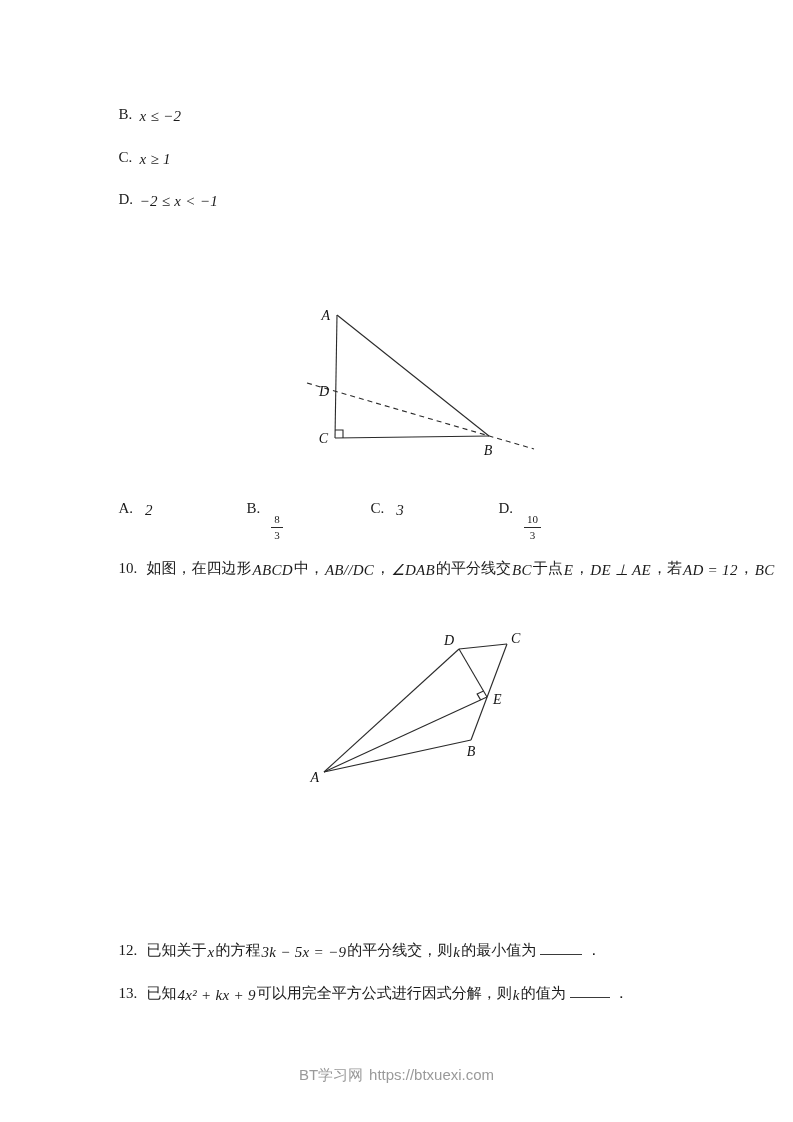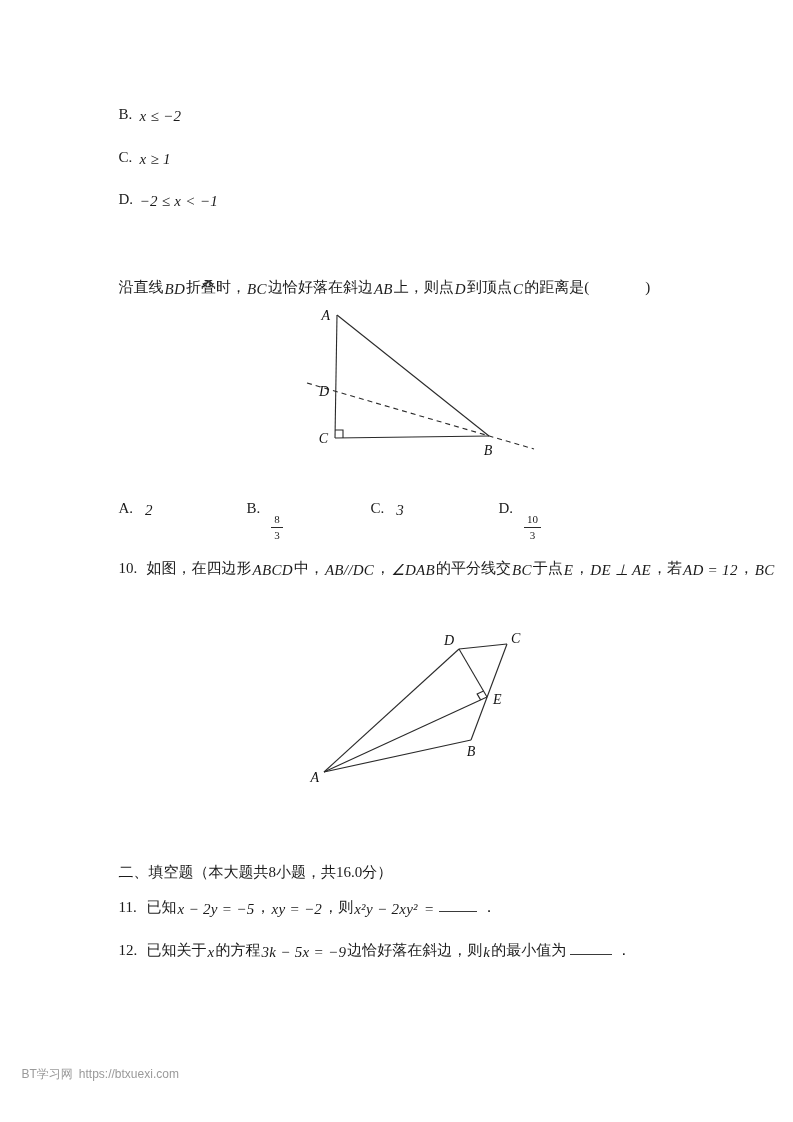--- a/index.html
+++ b/index.html
@@ -22,42 +22,39 @@
   .fn { border-bottom:1px solid #2a2a2a; padding:0 3px 1px; }
   .fd { padding-top:1px; }
   .opt-row { position:absolute; left:100px; right:56px; height:34px; }
   .opt { position:absolute; top:0; white-space:nowrap; }
   .opt .lab { margin-right:11px; }
   .o1{left:0} .o2{left:128px} .o3{left:252px} .o4{left:380px}
   .figure { position:absolute; }
   .figure svg { display:block; }
   .figure svg line, .figure svg polyline { stroke:#2a2a2a; stroke-width:1.1; fill:none; }
   .figure svg text { font-family:"Liberation Serif", serif; font-style:italic; font-size:14px; fill:#111; }
-  .footer { position:absolute; left:0; right:0; top:1066px; 
-            color:#9a9a9a; font-size:12px; font-family:"Liberation Sans", sans-serif; }
+  .footer { position:absolute; left:0; right:0; top:1066px; text-align:center;
+            color:#9a9a9a; font-size:15px; font-family:"Liberation Sans", sans-serif; }
   .footer span { margin:0 3px; }
 </style>
 </head>
 <body>
 
 <div class="page">
 
   <div class="line" style="top:104px">
     <span class="num-sm">B.</span><span><span class="math">x ≤ −2</span></span>
   </div>
   <div class="line" style="top:147px">
     <span class="num-sm">C.</span><span><span class="math">x ≥ 1</span></span>
   </div>
   <div class="line" style="top:189px">
     <span class="num-sm">D.</span><span><span class="math">−2 ≤ x &lt; −1</span></span>
   </div>
 
-  <div class="line" style="top:277px">
-    <span><span class="cn">沿直线</span><span class="math">BD</span><span class="cn">折叠时，</span><span class="math">BC</span><span class="cn">边恰好落在斜边</span><span class="math">AB</span><span class="cn">上，则点</span><span class="math">D</span><span class="cn">到顶点</span><span class="math">C</span><span class="cn">的距离是(</span><span class="spacer" style="width: 56px;"></span><span class="cn">)</span></span>
-  </div>
 
   <div class="figure" style="left:282px; top:302px;">
     <svg width="240" height="162" viewBox="0 0 240 162">
       <line x1="36" y1="13" x2="34" y2="136"></line>
       <line x1="34" y1="136" x2="188" y2="134"></line>
       <line x1="36" y1="13" x2="188" y2="134"></line>
       <polyline points="34,128 42,128 42,136"></polyline>
       <line x1="6" y1="81" x2="233" y2="147" stroke-dasharray="5,4"></line>
       <text x="29" y="18" text-anchor="end">A</text>
       <text x="28" y="94" text-anchor="end">D</text>
@@ -94,28 +91,25 @@
       <polyline points="173.6,69.9 170.1,63.9 176.5,61"></polyline>
       <text x="12" y="152" text-anchor="end">A</text>
       <text x="164" y="126" text-anchor="middle">B</text>
       <text x="204" y="13" text-anchor="start">C</text>
       <text x="147" y="15" text-anchor="end">D</text>
       <text x="186" y="74" text-anchor="start">E</text>
     </svg>
   </div>
 
 
-  <div class="line" style="top:862px">
-    <span>二、填空题（本大题共8小题，共16.0分）</span>
+
+  <div class="line" style="top:940px">
+    <span class="num">12.</span><span><span class="cn">已知关于</span><span class="math">x</span><span class="cn">的方程</span><span class="math">3k − 5x = −9</span><span class="cn">的平分线交，则</span><span class="math">k</span><span class="cn">的最小值为</span><span class="blank" style="width: 42px;"></span><span class="cn">．</span></span>
   </div>
-
-  <div class="line" style="top:897px">
-    <span class="num">11.</span><span><span class="cn">已知</span><span class="math">x − 2y = −5</span><span class="cn">，</span><span class="math">xy = −2</span><span class="cn">，则</span><span class="math">x²y − 2xy²</span><span class="math"> =</span><span class="blank" style="width: 38px;"></span><span class="cn">．</span></span>
-  </div>
-  <div class="line" style="top:940px">
-    <span class="num">12.</span><span><span class="cn">已知关于</span><span class="math">x</span><span class="cn">的方程</span><span class="math">3k − 5x = −9</span><span class="cn">边恰好落在斜边，则</span><span class="math">k</span><span class="cn">的最小值为</span><span class="blank" style="width: 42px;"></span><span class="cn">．</span></span>
+  <div class="line" style="top:983px">
+    <span class="num">13.</span><span><span class="cn">已知</span><span class="math">4x² + kx + 9</span><span class="cn">可以用完全平方公式进行因式分解，则</span><span class="math">k</span><span class="cn">的值为</span><span class="blank" style="width: 40px;"></span><span class="cn">．</span></span>
   </div>
 
   <div class="footer">
     <span>BT学习网</span><span>https://btxuexi.com</span>
   </div>
 
 </div>
 
 </body></html>

